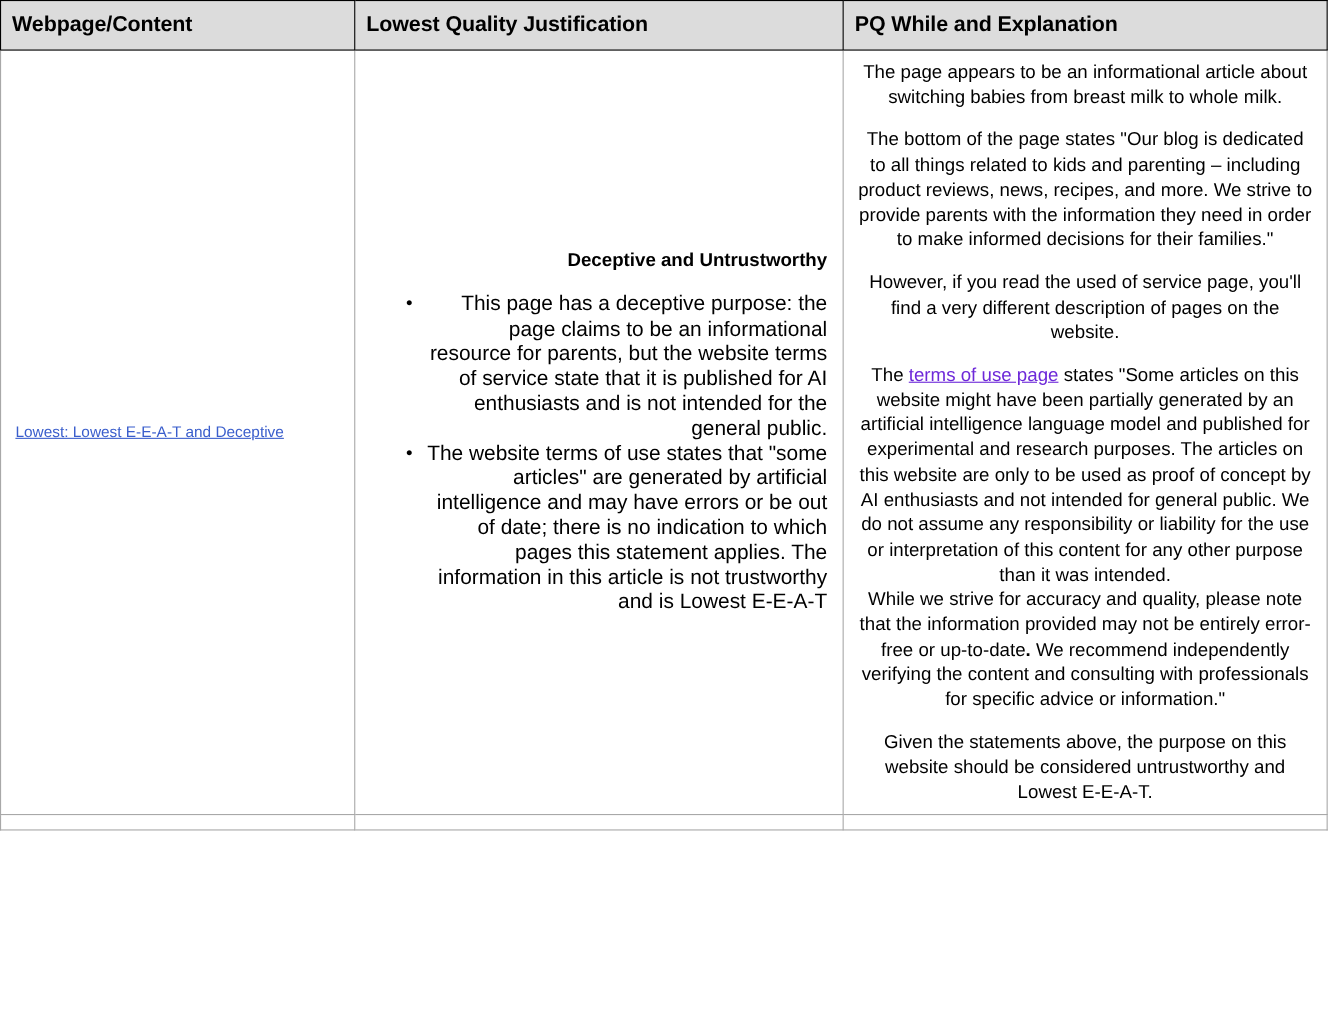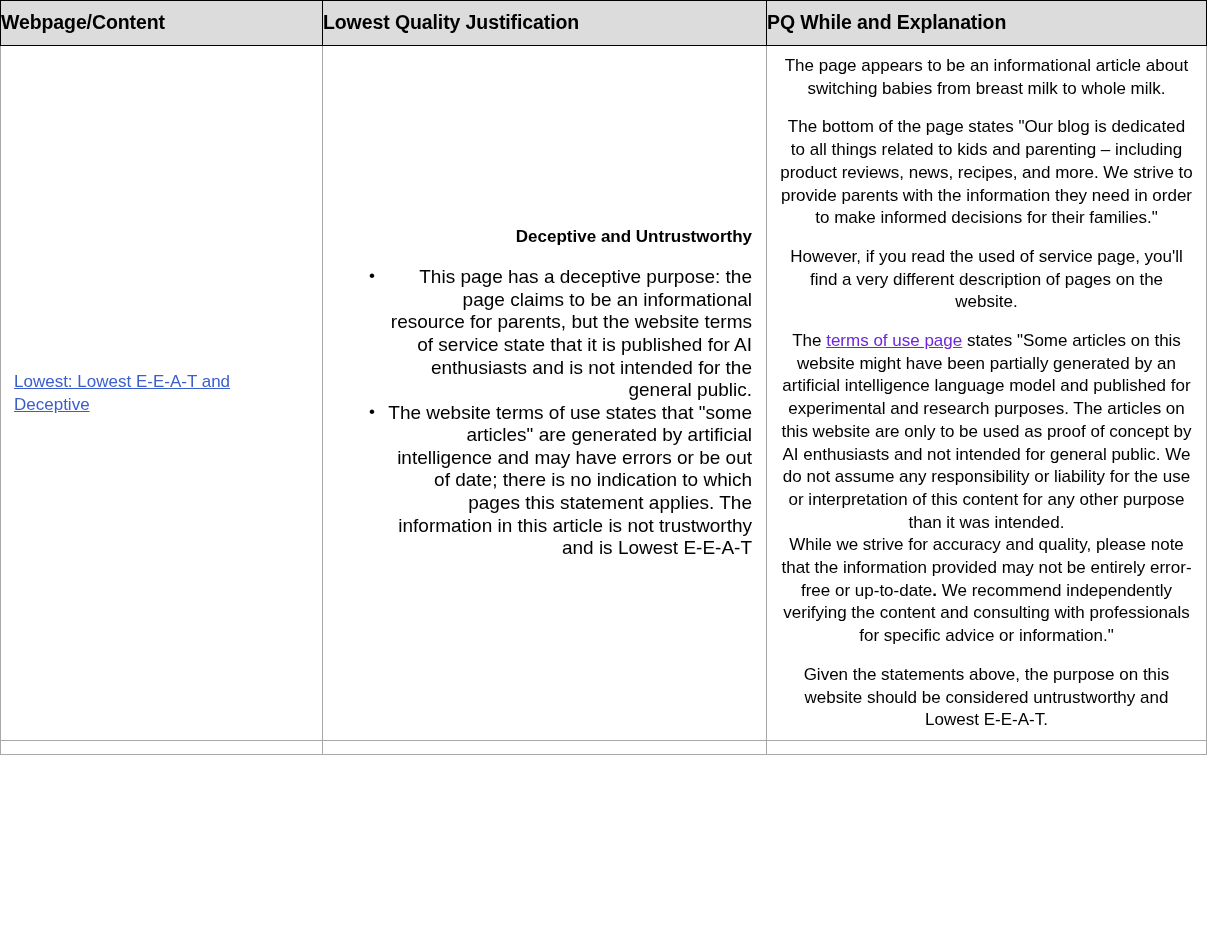--- a/index.html
+++ b/index.html
@@ -32,21 +32,21 @@
 
   
   thead th {
     background: #dcdcdc;
     border: 1.5px solid #000000;
     text-align: left;
     vertical-align: middle;
     font-size: 19.5px;
     font-weight: bold;
     letter-spacing: -0.1px;
-    padding: 10px 0 11px 0;
+    padding: 10px 0 11px 10px;
     height: 33px;
     box-sizing: border-box;
     color: #000000;
   }
 
   
   tbody td {
     border: 1px solid #a8a8a8;
     vertical-align: top;
     padding: 0;
@@ -59,21 +59,21 @@
   .col-3 { width: 440px; }
 
   
   td.cell-webpage {
     vertical-align: middle;
     padding: 6px 12px 6px 13px;
   }
   .wp-link {
     color: #3a5ecc;
     text-decoration: underline;
-    font-size: 17px;
+    font-size: 14px;
     line-height: 23px;
     cursor: pointer;
     display: inline;
   }
 
   
   td.cell-justification {
     vertical-align: middle;
     padding: 8px 14px 8px 14px;
     text-align: right;

